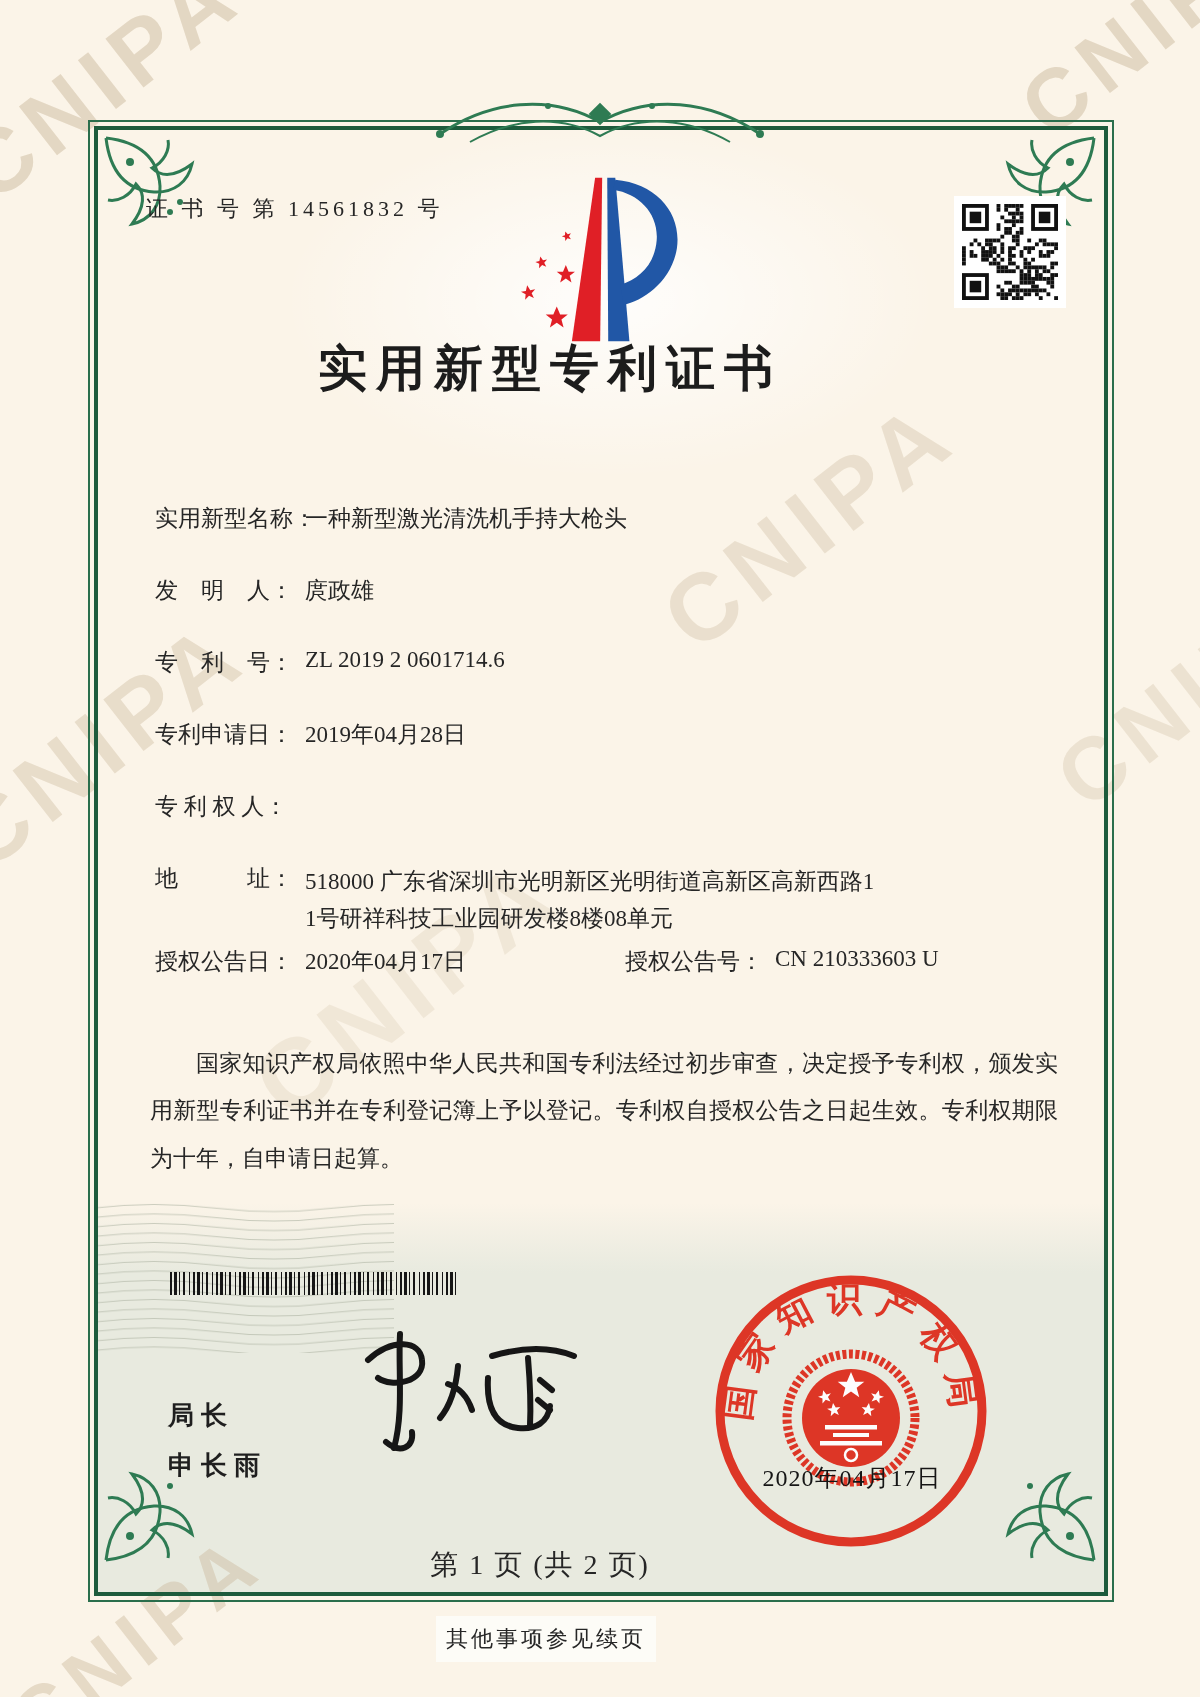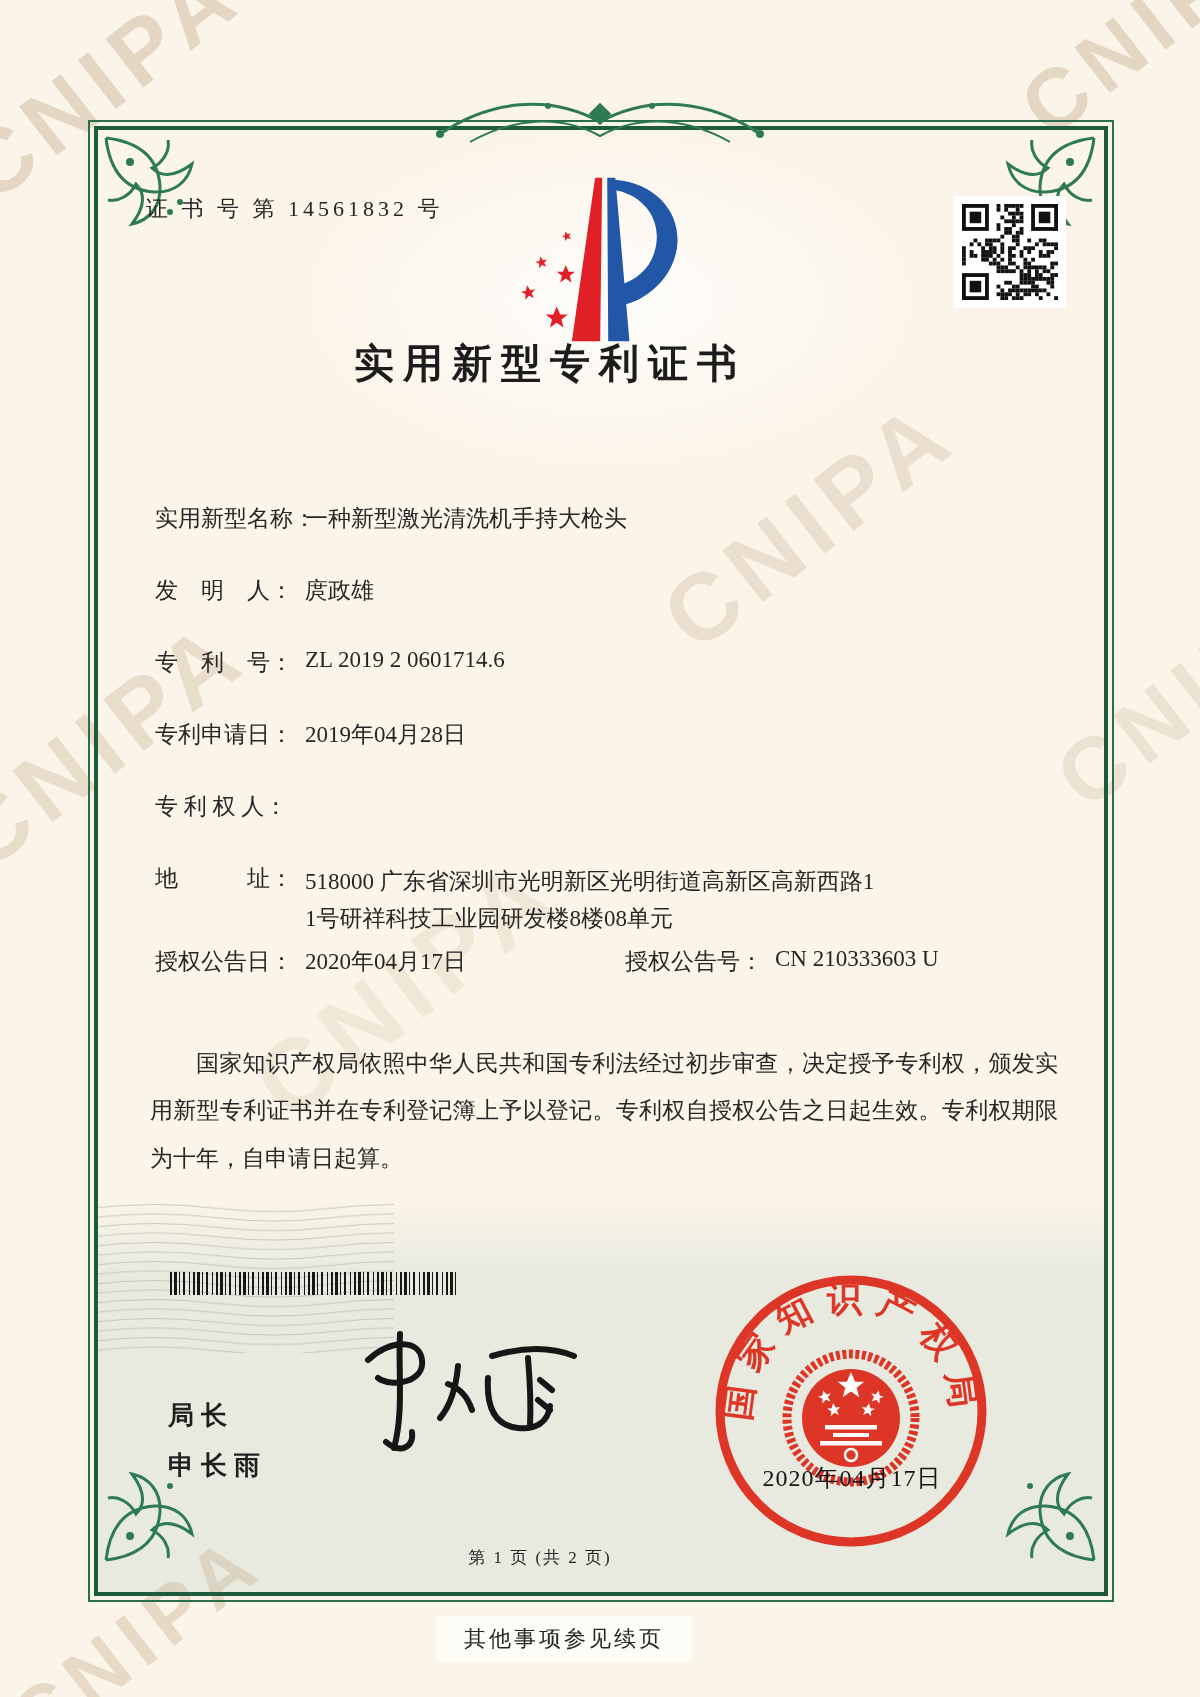--- a/index.html
+++ b/index.html
@@ -27,21 +27,21 @@
   .c-tr{left:980px;top:132px;transform:scaleX(-1);}
   .c-bl{left:100px;top:1446px;transform:scaleY(-1);}
   .c-br{left:980px;top:1446px;transform:scale(-1,-1);}
   .top-orn{position:absolute;left:430px;top:82px;width:340px;height:80px;z-index:5;}
   .cert-line{position:absolute;left:146px;top:194px;z-index:6;font-size:22px;letter-spacing:4px;}
   .logo{position:absolute;left:478px;top:168px;width:212px;height:180px;z-index:6;}
   .qr{position:absolute;left:954px;top:196px;width:112px;height:112px;z-index:6;
     background:#fff;box-sizing:border-box;padding:8px;}
   .qr svg{width:96px;height:96px;display:block;fill:#111;}
   .title{position:absolute;left:0;top:336px;width:1100px;z-index:6;text-align:center;
-    font-size:40px;font-weight:700;letter-spacing:9px;color:#1c1c1c;}
+    font-size:49px;font-weight:700;letter-spacing:9px;color:#1c1c1c;}
   .fields{position:absolute;left:155px;top:503px;width:910px;z-index:6;font-size:23px;}
   .frow{position:absolute;left:0;display:flex;white-space:nowrap;}
   .frow .lab{width:150px;flex:none;}
   .r1{top:0;} .r2{top:72px;} .r3{top:144px;} .r4{top:216px;} .r5{top:288px;}
   .r6{top:360px;} .r7{top:443px;}
   .addr .val div{line-height:37px;}
   .pair1{display:flex;width:470px;flex:none;}
   .pair2{display:flex;}
   .pair2 .lab{width:150px;}
   .body-text{position:absolute;left:150px;top:1040px;width:908px;z-index:6;
@@ -57,23 +57,23 @@
   .signature{position:absolute;left:330px;top:1326px;width:270px;height:150px;z-index:6;}
   .signature path{fill:none;stroke:#161616;stroke-width:6;stroke-linecap:round;}
   .seal{position:absolute;left:710px;top:1270px;width:282px;height:282px;z-index:5;opacity:.95;}
   .seal-stroke{stroke:var(--seal_red);fill:none;}
   .seal-fill{fill:var(--seal_red);}
   .seal-text{fill:var(--seal_red);font-size:35px;font-weight:700;letter-spacing:13px;
     font-family:"Liberation Serif",serif;}
   .seal-date{position:absolute;left:742px;top:1462px;width:220px;z-index:6;text-align:center;
     font-size:24px;letter-spacing:1px;color:#151515;}
   .page-info{position:absolute;left:0;top:1546px;width:1080px;z-index:6;text-align:center;
-    font-size:17px;letter-spacing:2px;}
+    font-size:28px;letter-spacing:2px;}
   .note{position:absolute;left:436px;top:1616px;z-index:6;background:#fdfcf7;
-    padding:8px 28px;font-size:22px;letter-spacing:3px;}
+    padding:8px 10px;font-size:22px;letter-spacing:3px;}
   .green-line{stroke:var(--deco_green);fill:none;}
 </style>
 </head>
 <body>
 
 <div class="page">
 
   <div class="glow"></div>
 
   <div class="band">

